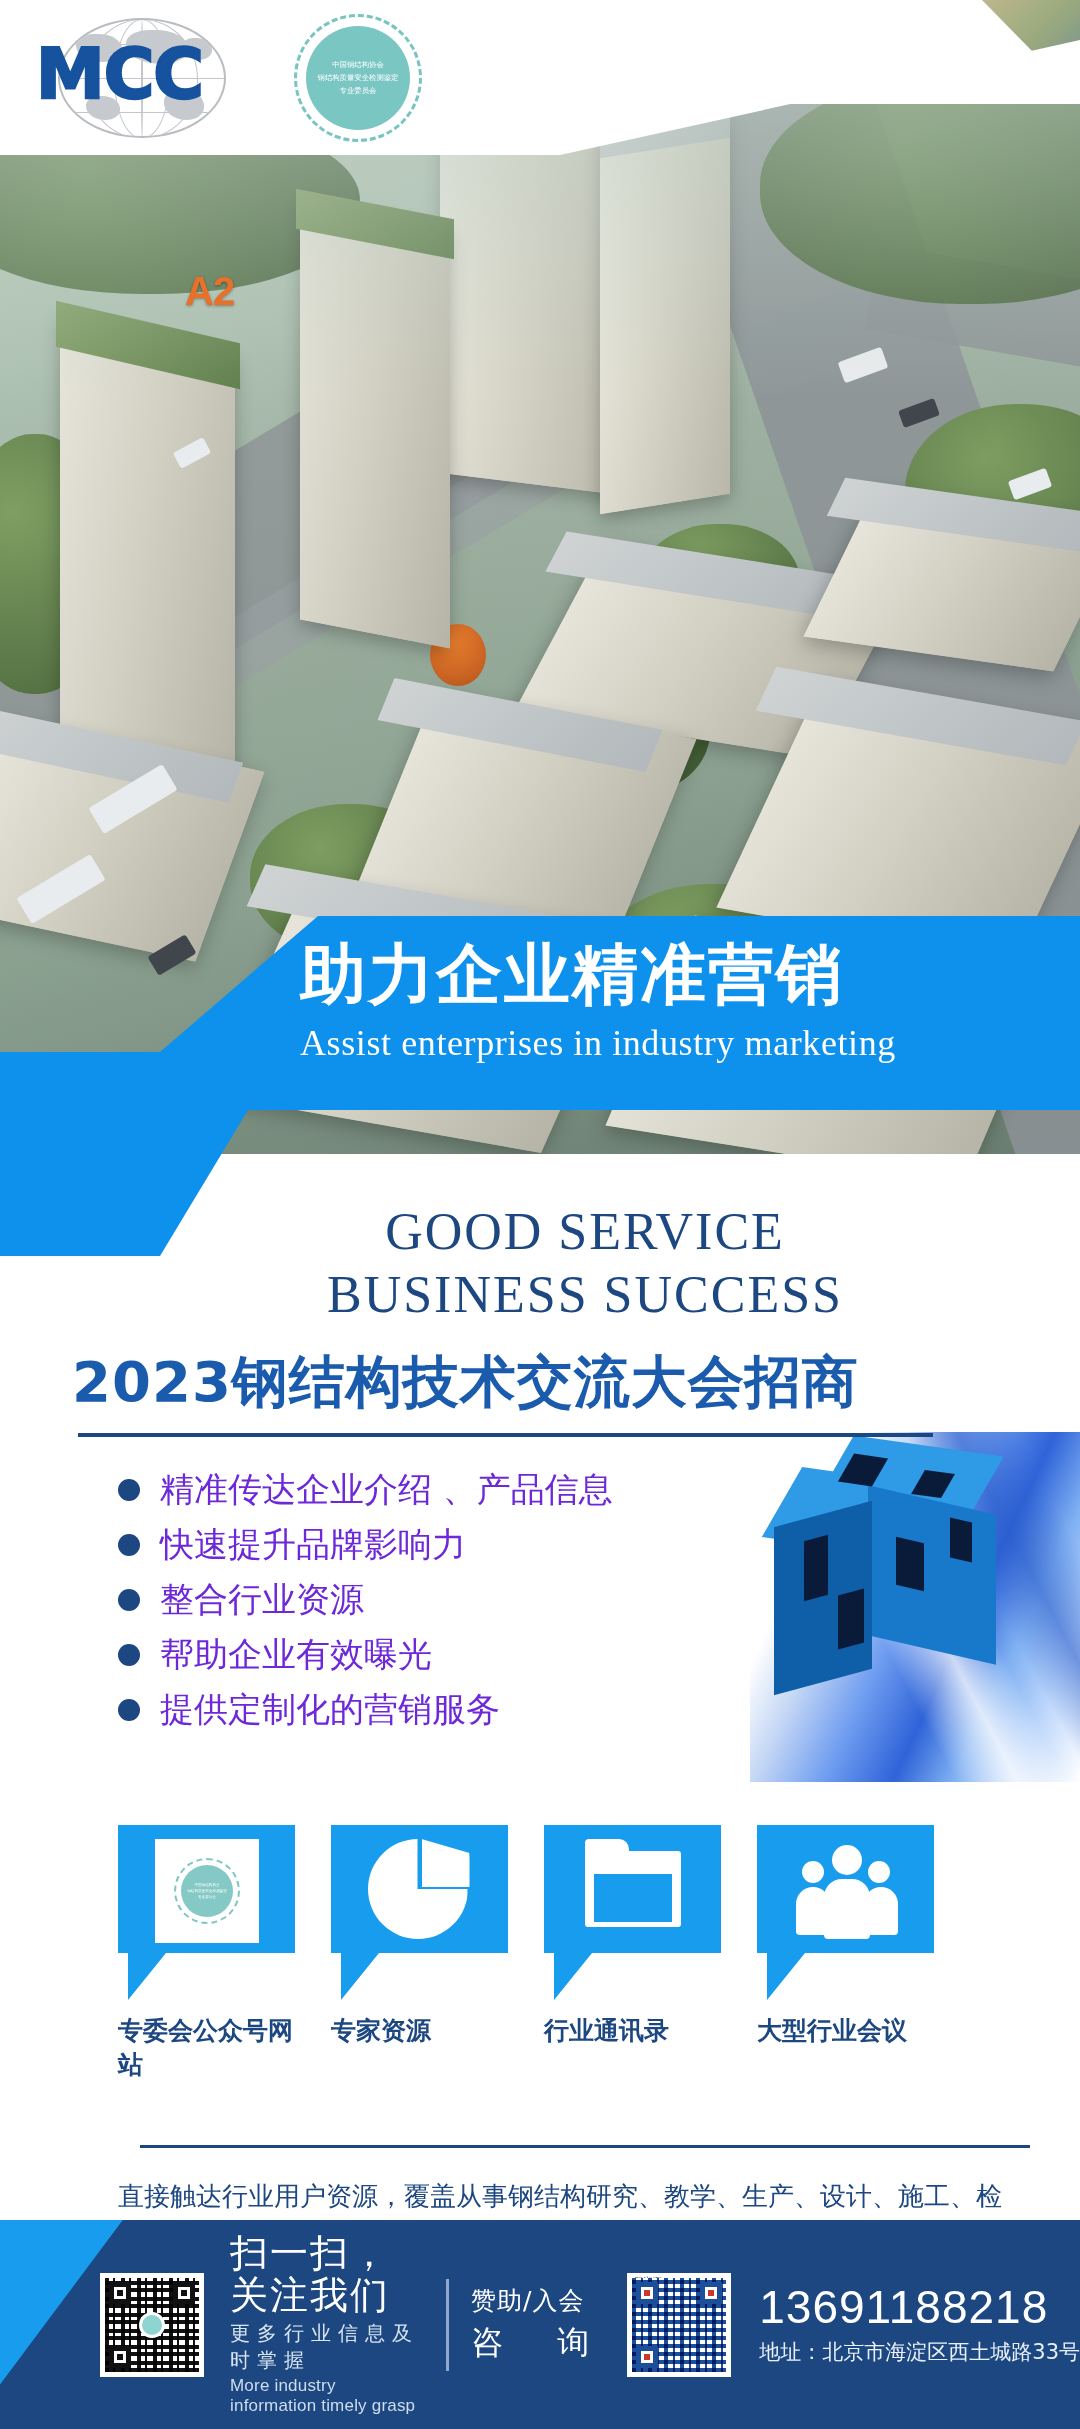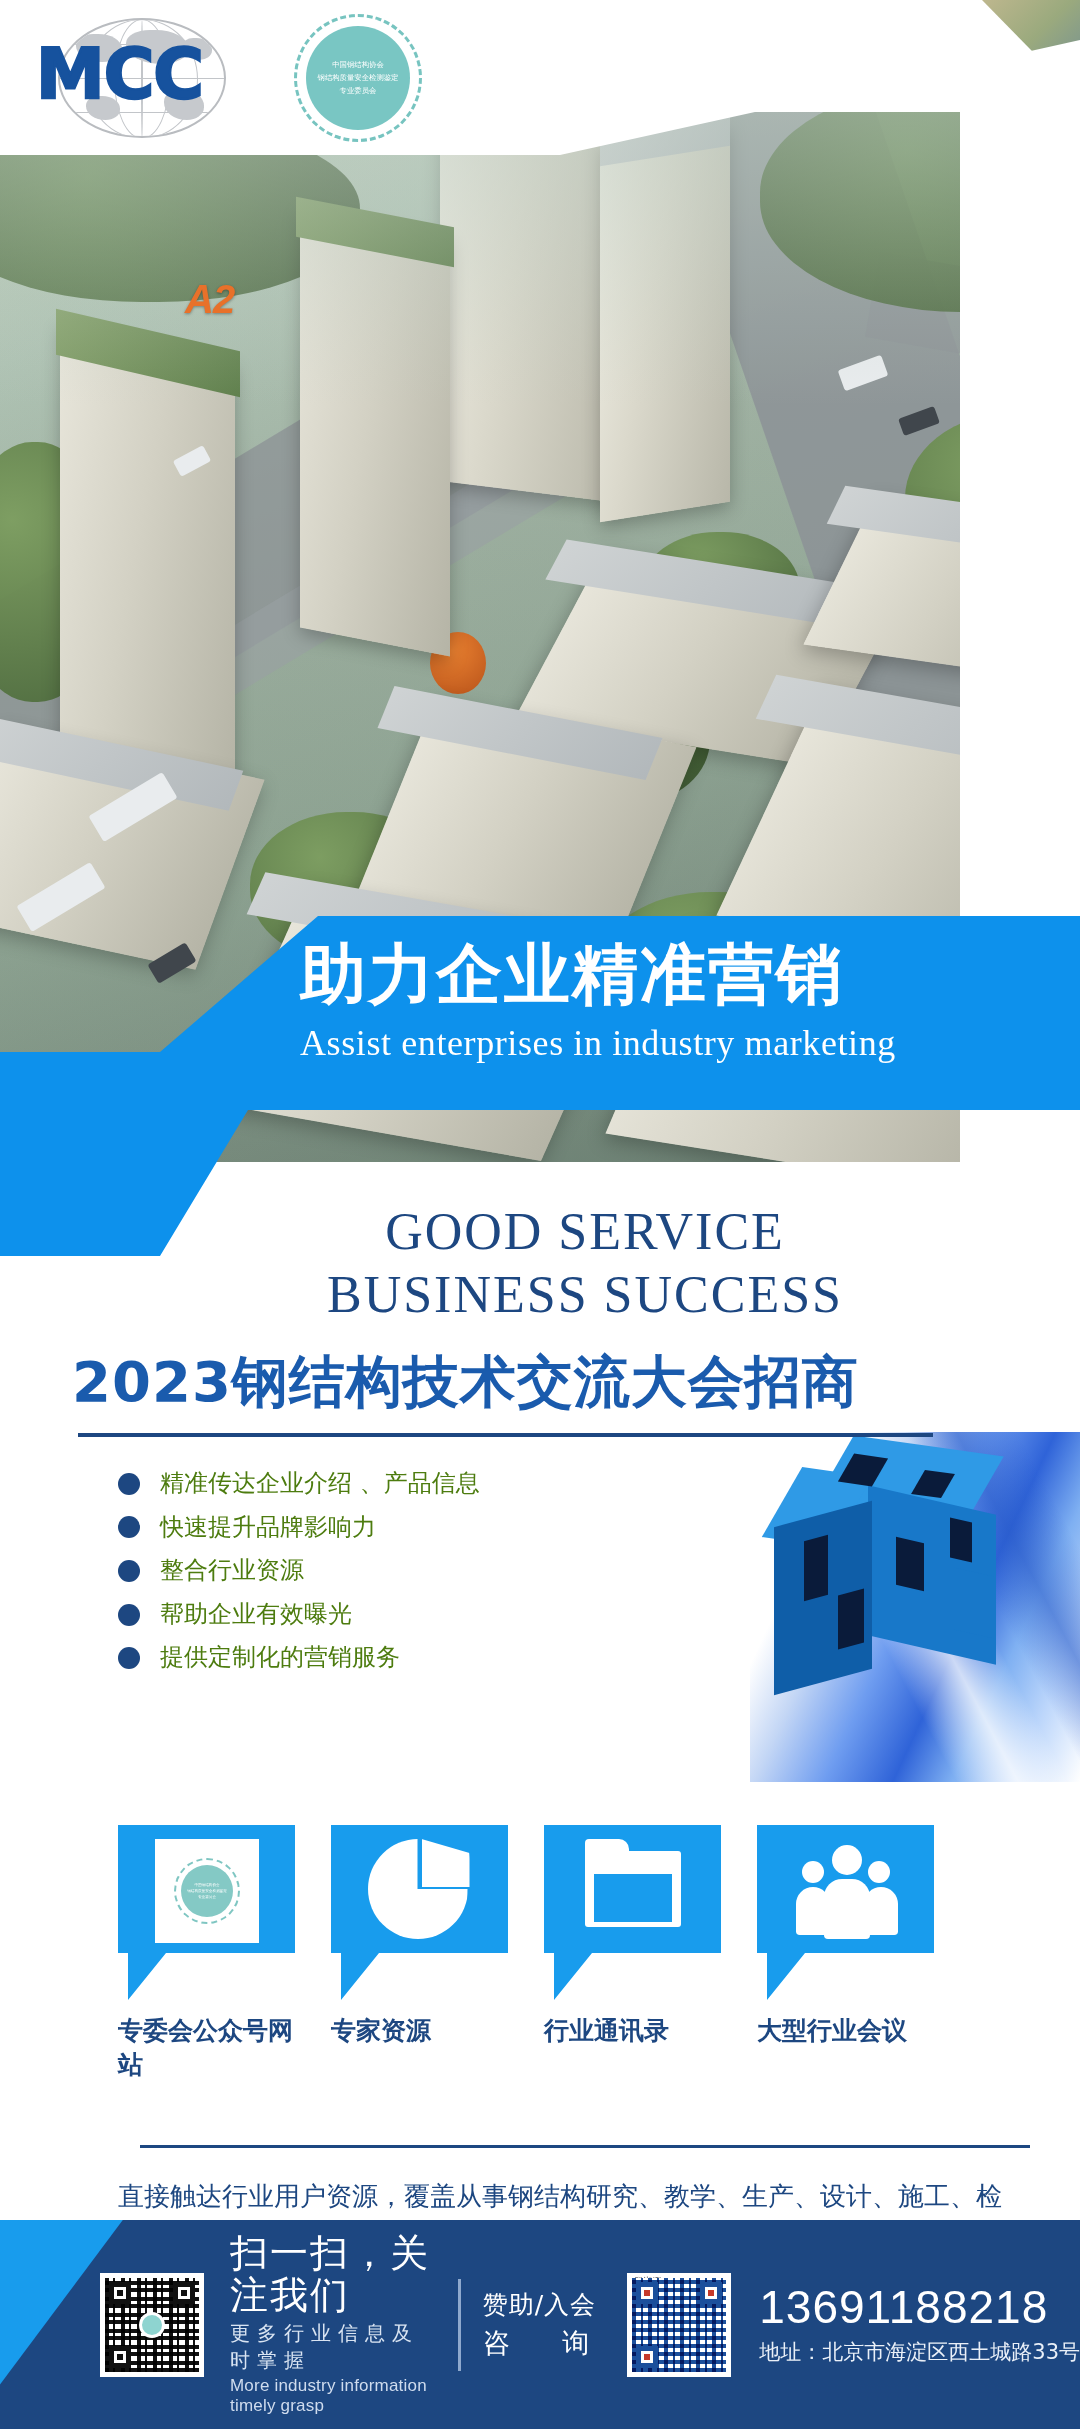--- a/index.html
+++ b/index.html
@@ -61,26 +61,25 @@
   }
   #header-shard {
     position:absolute; right:0; top:0; width:140px; height:100px;
     background:linear-gradient(135deg,#c9b68a,#8fa06f 55%,#5a7d8c);
     clip-path: polygon(42px 0, 140px 0, 140px 100px);
     opacity:.9;
   }
 
   
   #photo {
-    position:absolute; left:0; top:112px; width:960px; height:1050px;
+    position:absolute; left:0; top:104px; width:1080px; height:1050px;
     overflow:hidden; z-index:5;
     background:
       linear-gradient(180deg, rgba(255,255,255,.12), rgba(0,0,0,.06)),
       linear-gradient(160deg,#b9cbb4 0%,#a9bfae 18%,#98ac9b 40%,#8fa694 60%,#7e9384 80%,#6f8577 100%);
-    font-style: italic;
   }
   #photo .road {
     position:absolute; background:#8c9296;
     transform-origin:0 0;
   }
   #photo .bldg {
     position:absolute;
     background:linear-gradient(100deg,#e8e6db,#d3d1c4 45%,#b5b4a6);
     box-shadow:0 6px 18px rgba(0,0,0,.25);
   }
@@ -181,21 +180,21 @@
   #cube-art .notch { position:absolute; background:#0a1b3a; }
 
   
   #bullets { position:absolute; left:118px; top:1470px; z-index:16; }
   .bullet { display:flex; align-items:center; margin-bottom:16px; }
   .bullet .dot {
     width:22px; height:22px; border-radius:50%;
     background:#1d4781; margin-right:20px; flex:0 0 auto;
   }
   .bullet .txt {
-    color:#4d7c0f; font-size:24px; line-height:1.15;
+    color:#6d28d9; font-size:34px; line-height:1.15;
     font-family:"DejaVu Sans",sans-serif; white-space:nowrap;
   }
 
   
   #cards { position:absolute; left:118px; top:1825px; width:860px; z-index:16;
            display:flex; gap:36px; }
   .card { width:177px; }
   .card .pin {
     width:177px; height:175px; background:#189ced;
     clip-path: polygon(0 0, 177px 0, 177px 128px, 48px 128px, 10px 175px, 10px 128px, 0 128px);
@@ -334,21 +333,21 @@
     font-family:"Liberation Sans",sans-serif;
   }
   #f-div {
     width:3px; height:92px; background:#8fa9cd; margin:0 22px 0 26px; flex:0 0 auto;
   }
   #f-consult .c1 {
     color:#ffffff; font-size:25px; letter-spacing:1px;
     font-family:"DejaVu Sans",sans-serif; white-space:nowrap;
   }
   #f-consult .c2 {
-    color:#ffffff; font-size:27px; letter-spacing:22px; margin-top:4px;
+    color:#ffffff; font-size:32px; letter-spacing:22px; margin-top:4px;
     font-family:"DejaVu Sans",sans-serif; white-space:nowrap;
   }
   #f-right { margin-left:16px; display:flex; align-items:center; }
   #f-contact { margin-left:28px; }
   #f-contact .phone {
     color:#ffffff; font-size:46px; letter-spacing:1px; line-height:1.05;
     font-family:"Liberation Sans",sans-serif;
   }
   #f-contact .addr {
     color:#eaf0f8; font-size:21px; margin-top:6px;

